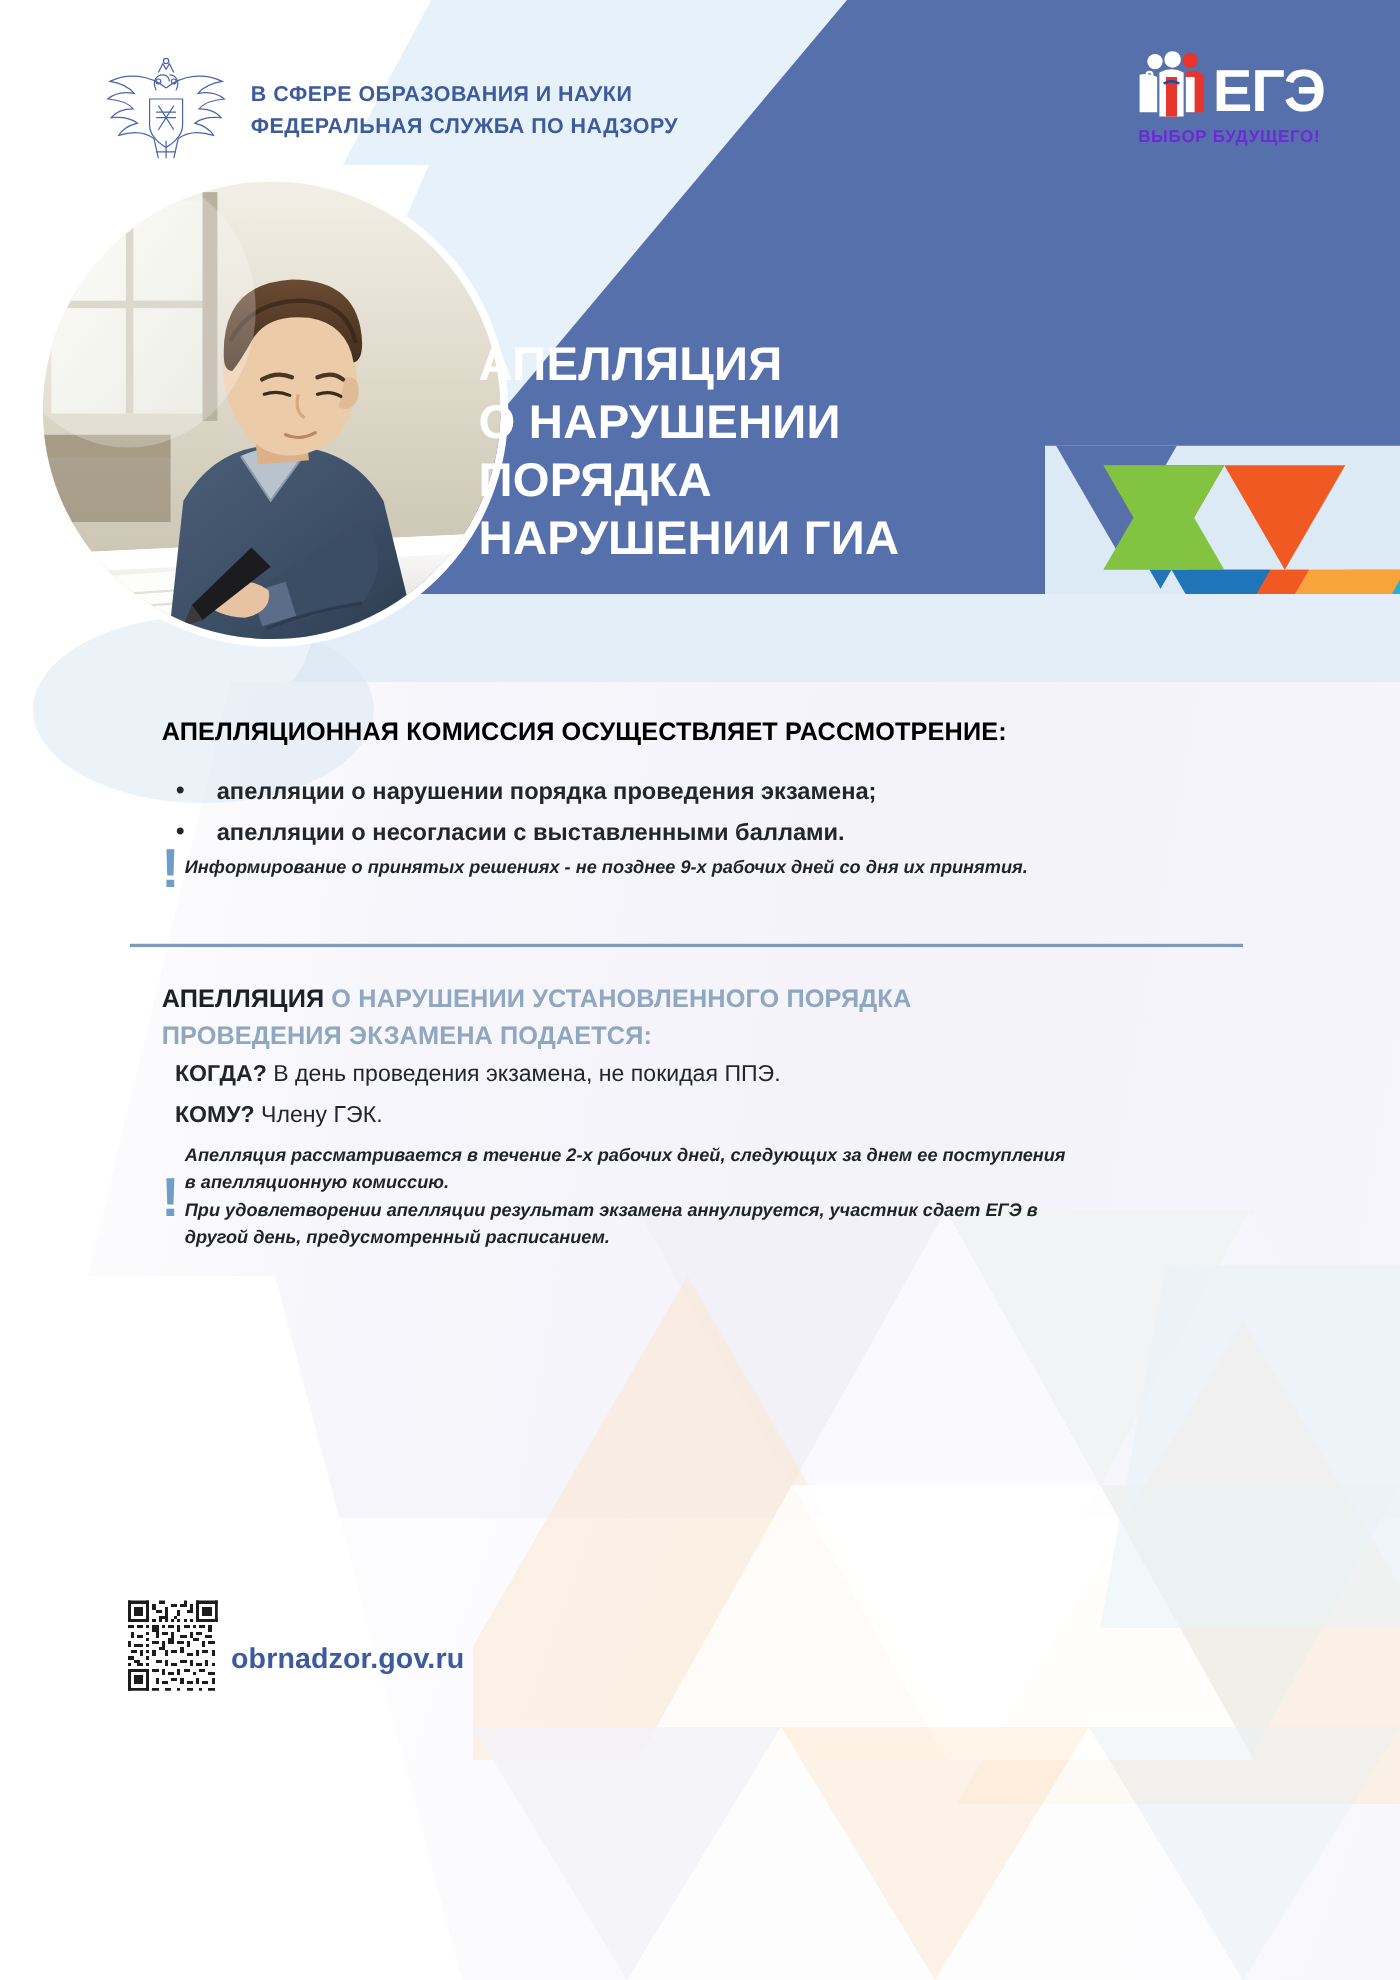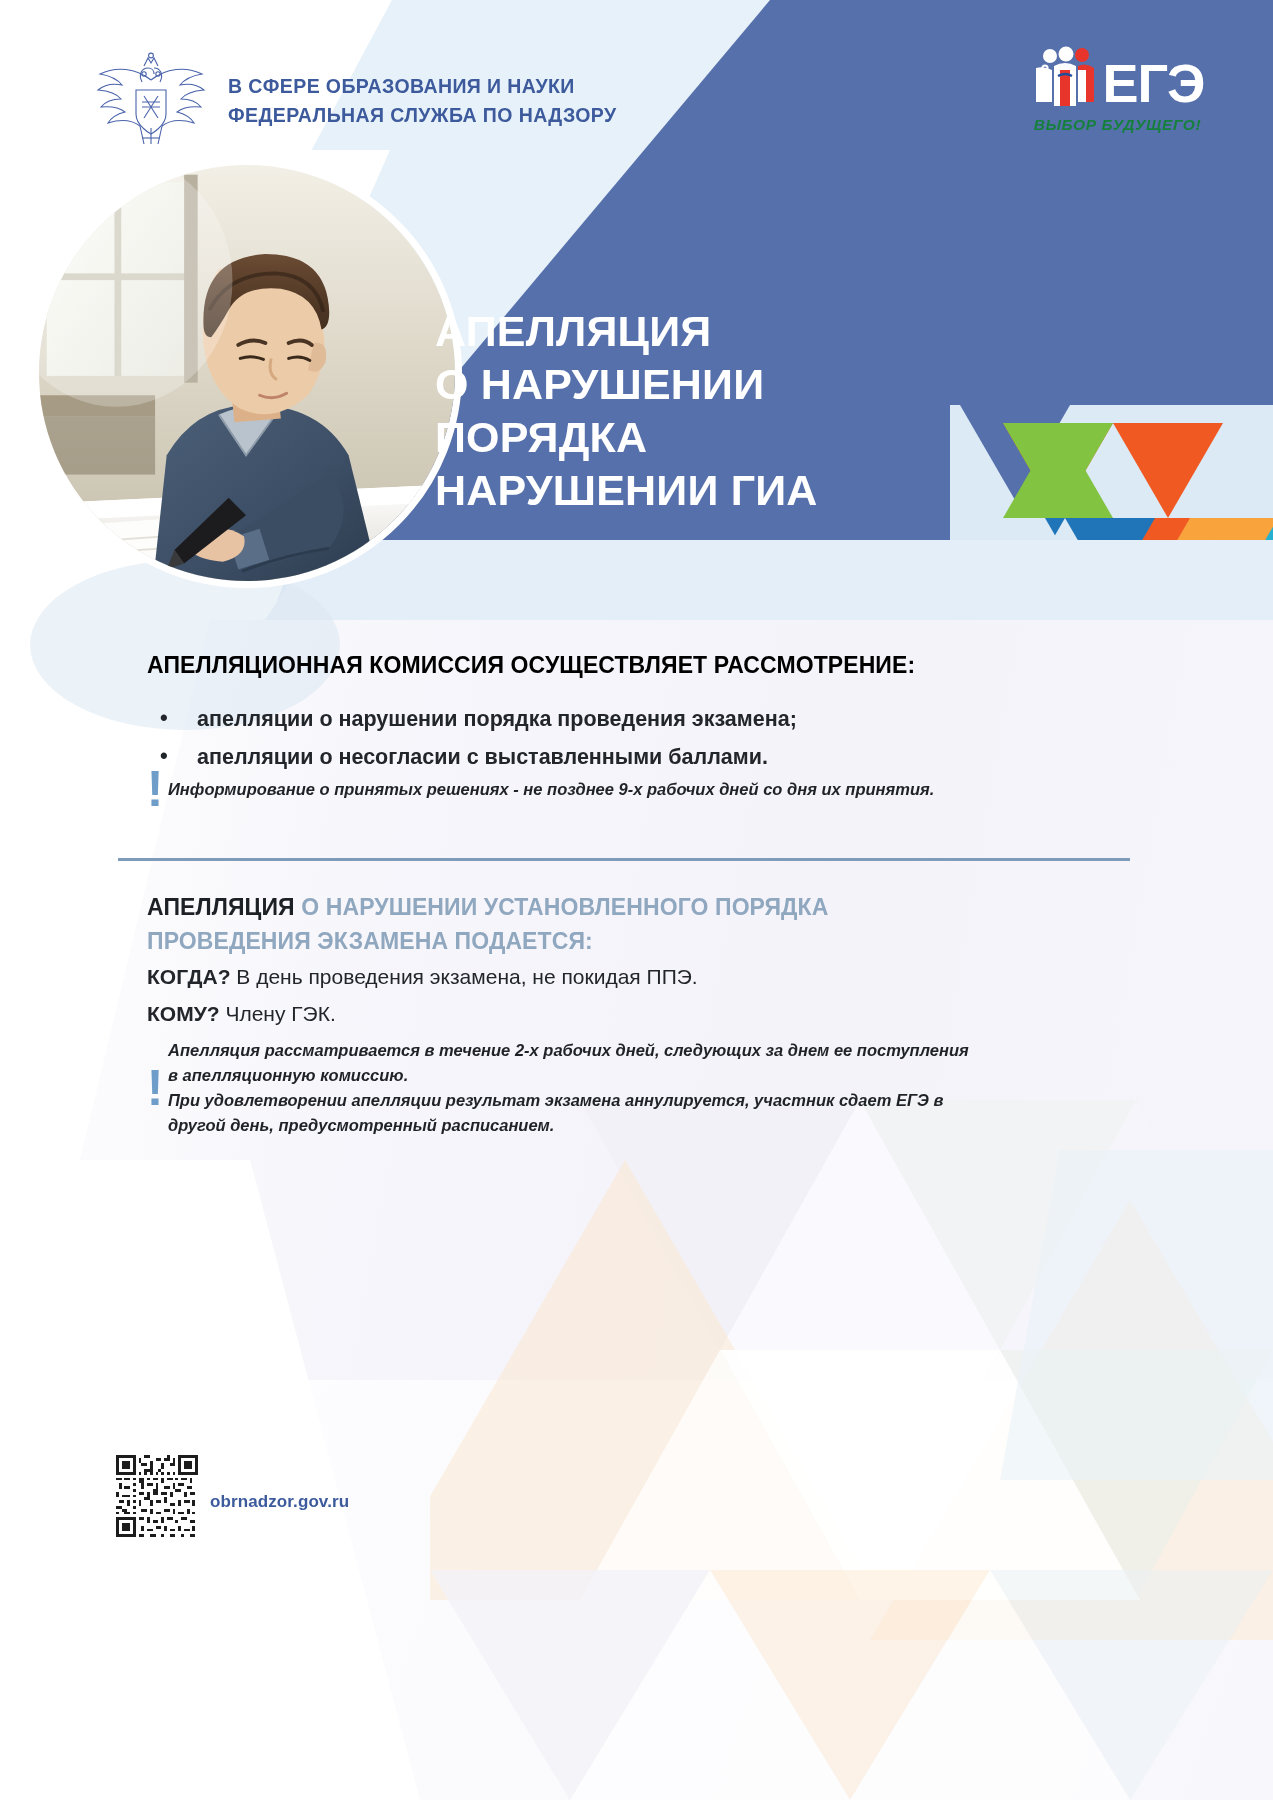--- a/index.html
+++ b/index.html
@@ -113,26 +113,25 @@
     height: 72px;
   }
   .ege-text {
     color: #ffffff;
     font-size: 54px;
     font-weight: 800;
     letter-spacing: -1px;
     line-height: 54px;
   }
   .ege-tag {
-    color: #15803d;
+    color: #6d28d9;
     font-size: 15.5px;
     font-weight: 700;
     letter-spacing: 0.6px;
     margin-top: 6px;
-    font-style: italic;
   }
 
   
   .main-title {
     position: absolute;
     left: 435px; top: 305px;
     width: 560px;
     color: #ffffff;
     font-size: 43px;
     font-weight: 800;
@@ -219,35 +218,35 @@
   #sec2-head .dark { color: #1d2126; }
 
   .qa {
     position: absolute;
     left: 147px;
     font-size: 21px;
     color: #22262b;
     font-weight: 400;
     line-height: 34px;
   }
-  .qa b { font-weight: 800; }
+  .qa b { font-weight: 800; margin-left: 12px; }
   #qa1 { top: 960px; }
   #qa2 { top: 997px; }
 
   
   .qr {
     position: absolute;
     left: 116px; top: 1455px;
     width: 82px; height: 82px;
   }
   .site-url {
     position: absolute;
     left: 210px; top: 1492px;
     color: #3c5a9c;
-    font-size: 17px;
+    font-size: 26px;
     font-weight: 800;
     letter-spacing: 0.1px;
   }
 </style>
 </head>
 <body>
 
 <div id="poster">
 
   <div class="bg-layer">

